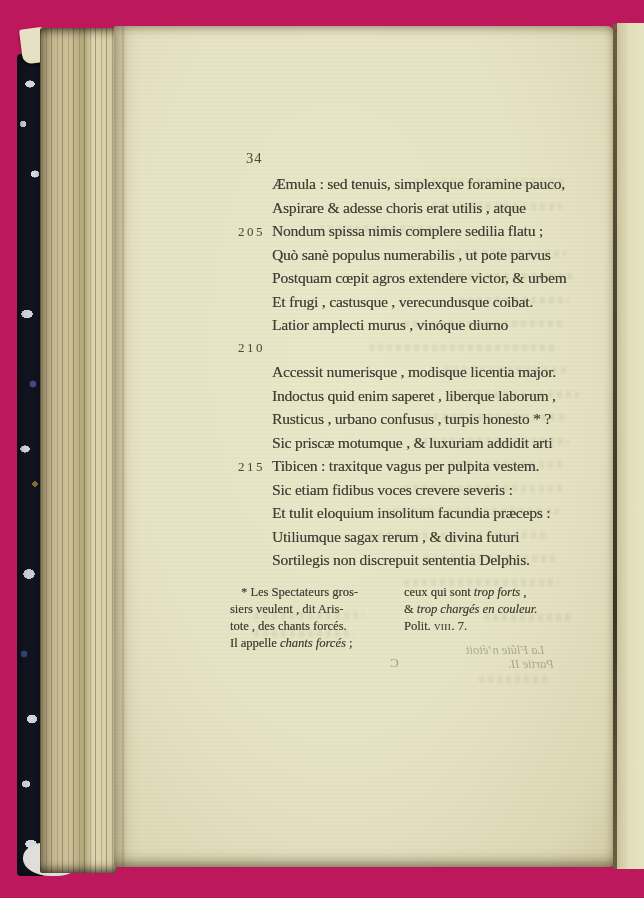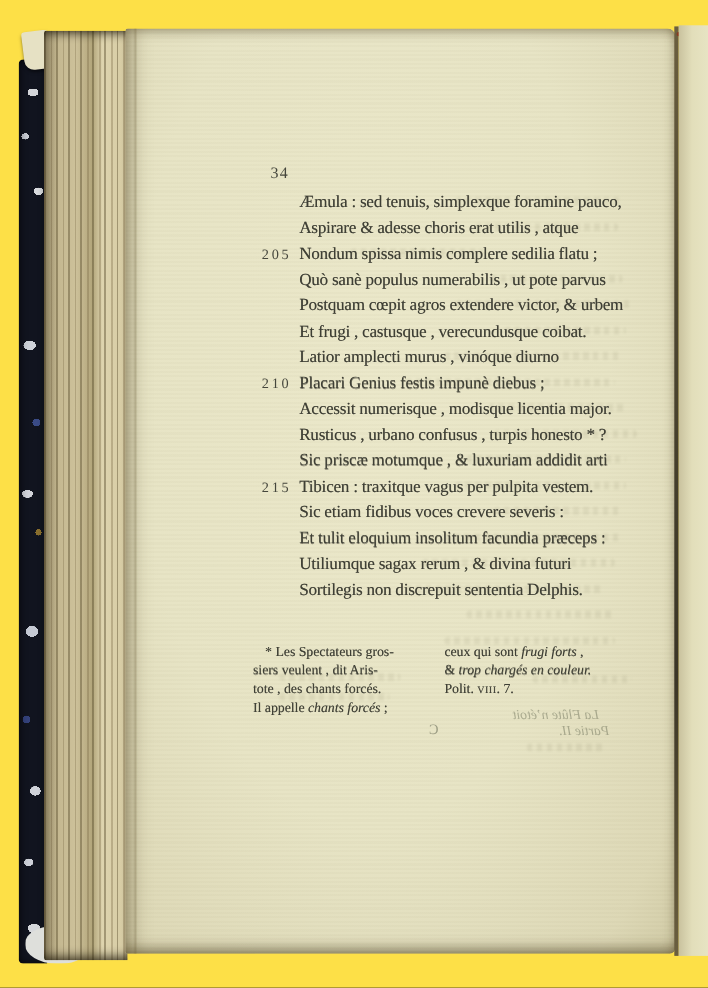--- a/index.html
+++ b/index.html
@@ -2,21 +2,21 @@
 <html><head>
 <meta charset="utf-8">
 <style>
   html,body{margin:0;padding:0;}
   body{
     width:644px;height:898px;
     background:#0a0a08;
     font-family:"Liberation Serif", serif;
     overflow:hidden;
   }
-  .photo{position:relative;width:644px;height:898px;background:#fde047;overflow:hidden;}
+  .photo{position:relative;width:644px;height:898px;background:#be185d;overflow:hidden;}
 
   
   .board{
     position:absolute;left:17px;top:54px;width:26px;height:822px;
     background-color:#11141f;
     background-image:
       radial-gradient(ellipse 7px 5px at 13px 30px,  #d4d6da 0 70%, transparent 71%),
       radial-gradient(ellipse 5px 4px at 6px 70px,   #c8ccd4 0 70%, transparent 71%),
       radial-gradient(ellipse 6px 5px at 18px 120px, #d8dade 0 70%, transparent 71%),
       radial-gradient(ellipse 8px 6px at 10px 260px, #cdd1d8 0 70%, transparent 71%),
@@ -203,25 +203,28 @@
         <div class="vrow">
           <span class="ln"></span>
           <span class="vt">Et frugi , castusque , verecundusque coibat.</span>
         </div>
         <div class="vrow">
           <span class="ln"></span>
           <span class="vt">Latior amplecti murus , vinóque diurno</span>
         </div>
         <div class="vrow">
           <span class="ln">210</span>
-          <span class="vt">Placari Genius festis impunè diebus ;</span>
         </div>
         <div class="vrow">
           <span class="ln"></span>
           <span class="vt">Accessit numerisque , modisque licentia major.</span>
+        </div>
+        <div class="vrow">
+          <span class="ln"></span>
+          <span class="vt">Indoctus quid enim saperet , liberque laborum ,</span>
         </div>
         <div class="vrow">
           <span class="ln"></span>
           <span class="vt">Rusticus , urbano confusus , turpis honesto * ?</span>
         </div>
         <div class="vrow">
           <span class="ln"></span>
           <span class="vt">Sic priscæ motumque , &amp; luxuriam addidit arti</span>
         </div>
         <div class="vrow">
@@ -247,21 +250,21 @@
       </div>
 
     <div class="footnote">
       <div class="fn-left">
           <div class="fn-line"><span>* Les Spectateurs gros-</span></div>
           <div class="fn-line"><span>siers veulent , dit Aris-</span></div>
           <div class="fn-line"><span>tote , des chants forcés.</span></div>
           <div class="fn-line"><span>Il appelle </span><span class="it">chants forcés</span><span> ;</span></div>
         </div>
       <div class="fn-right">
-          <div class="fn-line"><span>ceux qui sont </span><span class="it">frugi forts</span><span> ,</span></div>
+          <div class="fn-line"><span>ceux qui sont </span><span class="it">trop forts</span><span> ,</span></div>
           <div class="fn-line"><span>&amp; </span><span class="it">trop chargés en couleur.</span></div>
           <div class="fn-line"><span>Polit. </span><span class="sc">viii</span><span>. 7.</span></div>
         </div>
     </div>
 
     <span class="bleed-item bleed-0">La Flûte n’étoit</span>
     <span class="bleed-item bleed-1">Partie II.</span>
     <span class="bleed-item bleed-2">C</span>
   </div>
 

